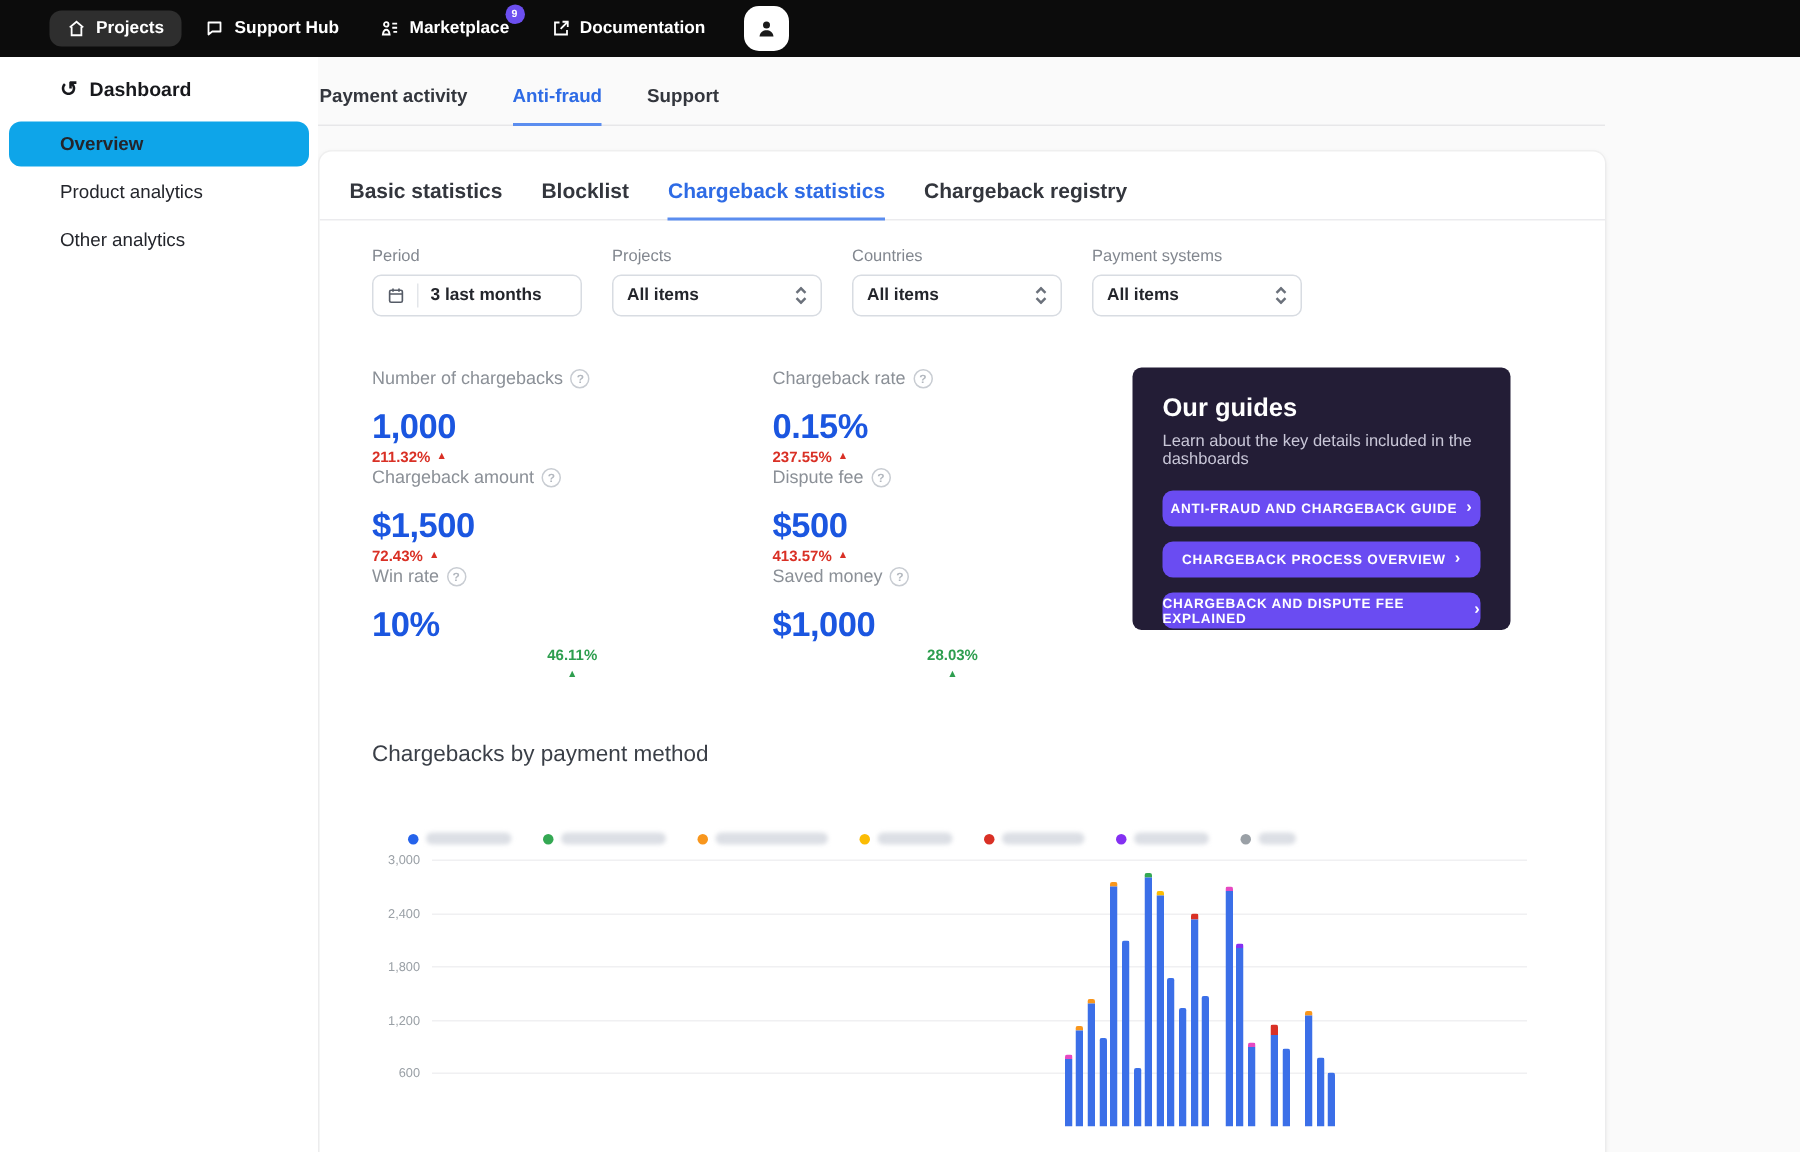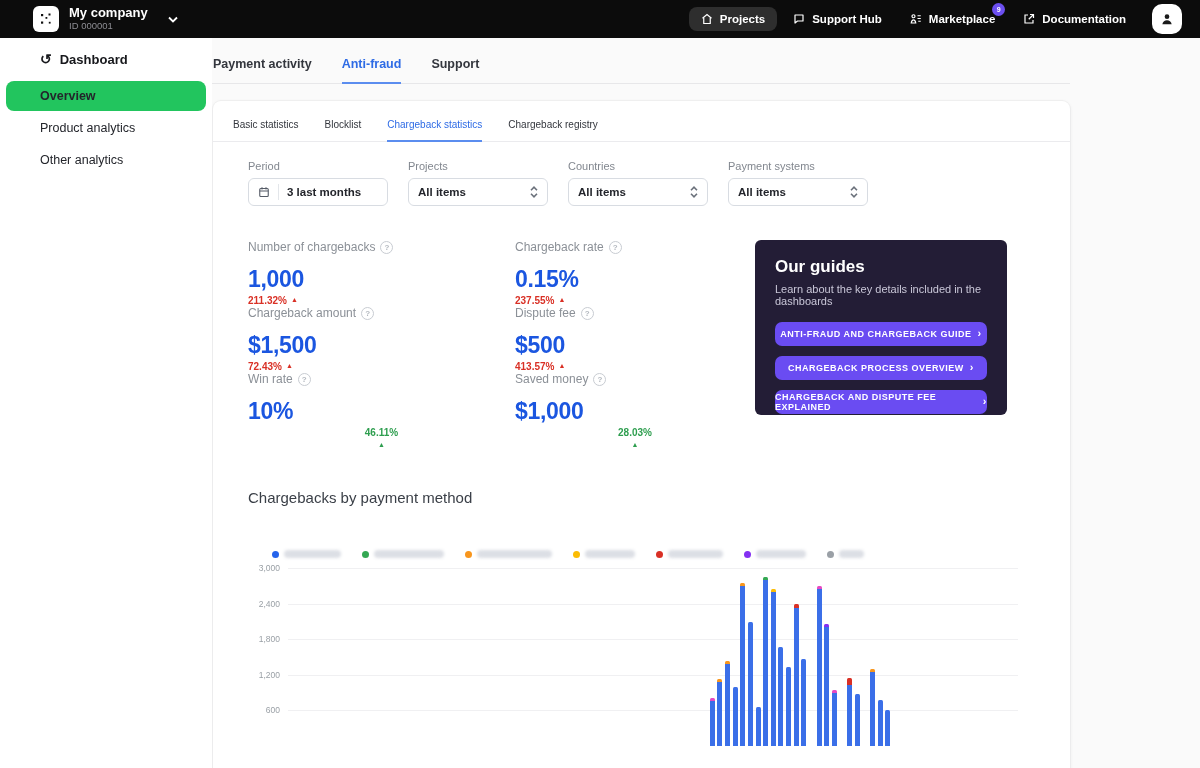--- a/index.html
+++ b/index.html
@@ -24,33 +24,33 @@
   .avatar-btn { width:30px; height:30px; background:#fff; border-radius:10px; margin-left:10px;
     display:flex; align-items:center; justify-content:center; color:#1a1a1a; cursor:pointer; }
 
   
   .sidebar { position:fixed; top:38px; left:0; bottom:0; width:212px; background:#fff; padding-top:14px; }
   .sb-head { display:flex; align-items:center; gap:8px; margin:0 0 14px 40px;
     font-size:13px; font-weight:700; color:#17181c; }
   .sb-head .undo { font-size:14px; line-height:1; transform:translateY(-1px); }
   .sb-item { margin:2px 6px 2px 6px; padding:8px 0 8px 34px; font-size:12.5px; color:#23252b;
     border-radius:8px; cursor:pointer; }
-  .sb-item.active { background:#22c55e; font-weight:700; }
+  .sb-item.active { background:#0ea5e9; font-weight:700; }
 
   
   .main { margin-left:212px; width:858px; min-height:730px; padding-top:38px; }
   .tabs { display:flex; gap:30px; padding:19px 0 0 1px; border-bottom:1px solid #e7e7e9; }
   .tab { font-size:12.5px; font-weight:700; color:#33363d; padding-bottom:11px; cursor:pointer;
     border-bottom:2px solid transparent; margin-bottom:-1px; }
   .tab.active { color:#2e6be5; border-bottom-color:#5b8def; }
 
   .card { margin:17px 0 0 1px; background:#fff; border-radius:8px; height:694px;
     box-shadow:0 1px 4px rgba(20,22,40,.07), 0 0 0 1px rgba(20,22,40,.03); overflow:hidden; }
   .card-tabs { display:flex; gap:26px; padding:18px 20px 0 20px; border-bottom:1px solid #ebebee; }
-  .ctab { font-size:10px; font-weight:400; color:#33363d; padding-bottom:10px; cursor:pointer;
+  .ctab { font-size:14px; font-weight:700; color:#33363d; padding-bottom:10px; cursor:pointer;
     border-bottom:2px solid transparent; margin-bottom:-1px; }
   .ctab.active { color:#2e6be5; border-bottom-color:#5b8def; }
 
   
   .filters { display:flex; gap:20px; padding:18px 0 0 35px; }
   .filter .flabel { font-size:11px; color:#82878f; margin-bottom:6px; }
   .fbox { width:140px; height:28px; border:1px solid #d8dce2; border-radius:6px; background:#fff;
     display:flex; align-items:center; padding:0 9px; font-size:11.5px; font-weight:700; color:#23252b; cursor:pointer; }
   .fbox .cal { display:flex; color:#555b66; margin-right:8px; padding-right:8px; border-right:1px solid #e3e6ea; height:16px; align-items:center; }
   .fbox .val { flex:1; }
@@ -90,42 +90,20 @@
   .ytick { position:absolute; left:0; width:32px; text-align:right; font-size:8.5px; color:#9aa0a6; transform:translateY(-50%); }
   .bars { position:absolute; left:40px; right:5px; top:0; bottom:0; }
   .bar { position:absolute; bottom:0; width:5px; border-radius:1.5px 1.5px 0 0; overflow:hidden;
     display:flex; flex-direction:column; }
   .bar .fill { flex:1; background:#3b6fe8; }
 </style>
 </head>
 <body>
 
 <div class="topbar">
-  <div class="tb-left">
-    <div class="logo">
-      <svg width="16" height="16" viewBox="0 0 16 16">
-          <g fill="#111">
-        <rect x="3" y="3" width="2.2" height="2.2"></rect>
-            <rect x="10.5" y="2.5" width="2" height="2"></rect>
-        <rect x="7.5" y="6" width="1.8" height="1.8"></rect>
-            <rect x="3" y="10.5" width="2.2" height="2.2"></rect>
-        <rect x="10.8" y="10.8" width="1.8" height="1.8"></rect>
-          </g>
-        </svg>
-    </div>
-    <div class="company">
-      <div class="name">My company</div>
-      <div class="cid">ID 000001</div>
-    </div>
-    <span class="tb-chevron">
-      <svg width="10" height="7" viewBox="0 0 10 7" fill="none" stroke="#fff" stroke-width="1.8">
-          <path d="M1 1.5 5 5.5 9 1.5"></path>
-        </svg>
-    </span>
-  </div>
   <div class="tb-right">
       <div class="tb-btn active">
         <span style="display: flex;">
           <svg width="12" height="12" viewBox="0 0 24 24" fill="none" stroke="currentColor" stroke-width="2.4">
             <path d="M3 10.5 12 3l9 7.5"></path>
             <path d="M5.5 9.5V21h13V9.5"></path>
           </svg>
         </span>
         <span>Projects</span>
       </div>

